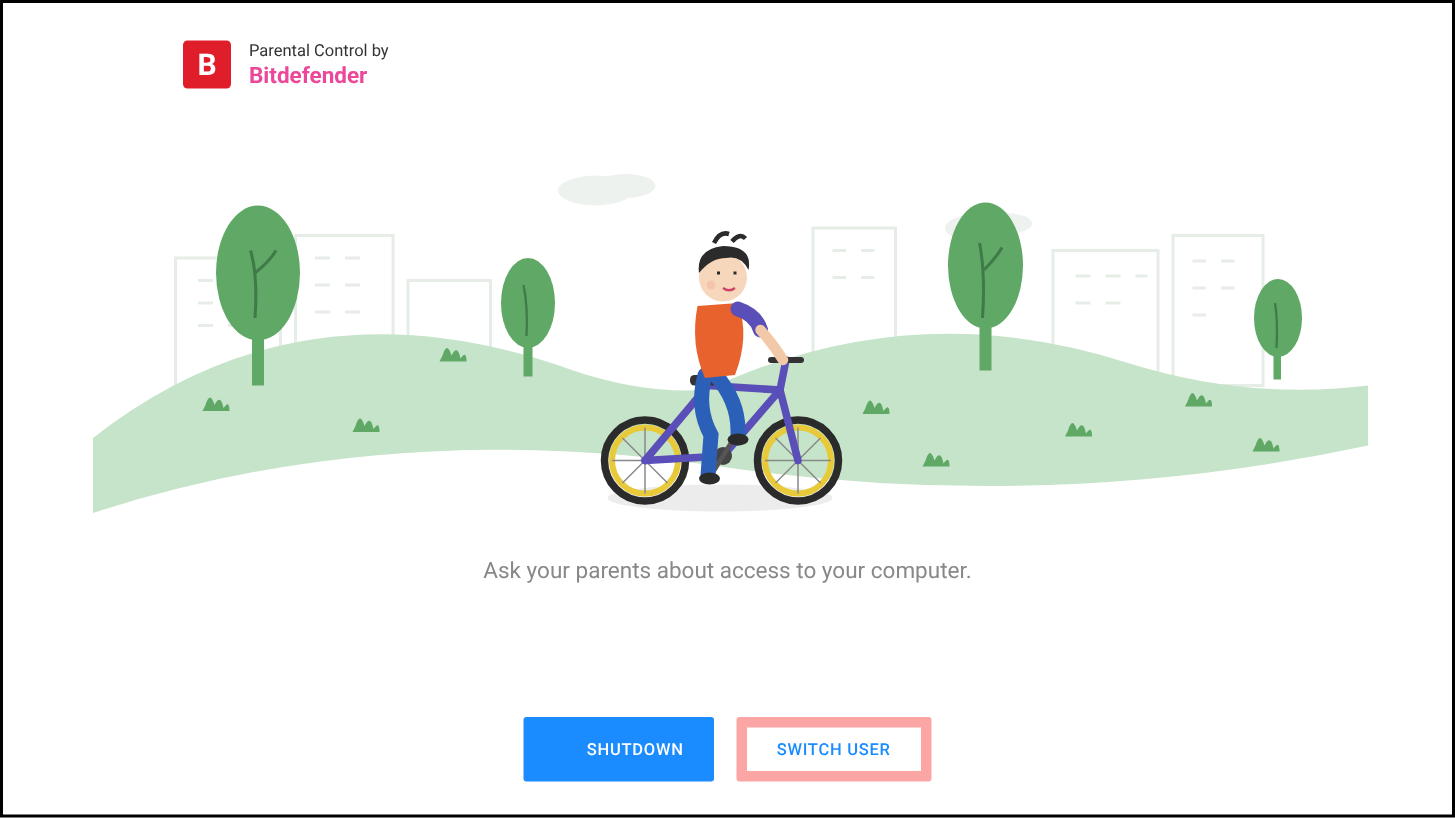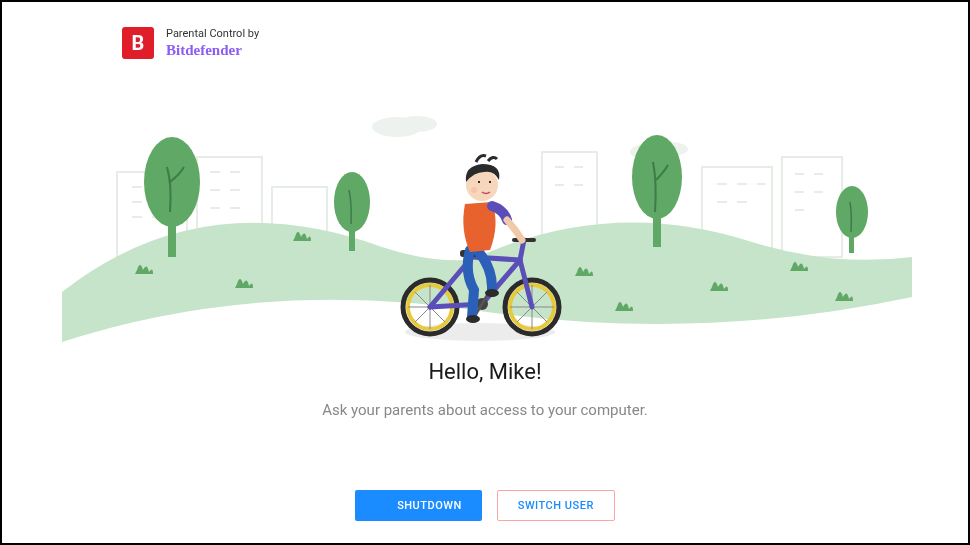--- a/index.html
+++ b/index.html
@@ -36,23 +36,22 @@
     }
     .header-text .small {
       font-size: 11px;
       color: #333;
       line-height: 1.2;
       text-align: right;
     }
     .header-text .brand {
       font-size: 15px;
       font-weight: bold;
-      color: #8b5cf6;
+      color: #ec4899;
       line-height: 1.2;
-      font-family: Liberation Serif, serif;
     }
     .illustration {
       position: absolute;
       top: 110px;
       left: 0;
       width: 100%;
       height: 230px;
     }
     .message-area {
       position: absolute;
@@ -99,21 +98,21 @@
     }
     .btn-primary {
       background: #1a8cff;
       color: #fff;
       border: none;
       padding-left: 42px;
     }
     .btn-secondary {
       background: #fff;
       color: #1a8cff;
-      border: 1px solid #fca5a5;
+      border: 7px solid #fca5a5;
     }
   </style>
 </head>
 <body>
 
 <div class="header">
   <div class="logo-box">B</div>
   <div class="header-text">
     <div class="small">Parental Control by</div>
     <div class="brand">Bitdefender</div>
@@ -259,20 +258,19 @@
 
       <line x1="476" y1="70" x2="478" y2="70" stroke="#2b2b2b" stroke-width="2"></line>
       <line x1="487" y1="70" x2="489" y2="70" stroke="#2b2b2b" stroke-width="2"></line>
       <path d="M 480 80 q 4 3 8 0" stroke="#c46" stroke-width="1.5" fill="none"></path>
       <circle cx="472" cy="78" r="3" fill="#f4b8a0" opacity="0.6"></circle>
     </g>
   </svg>
 </div>
 
 <div class="message-area">
-  <div class="greeting">Hello, Mike!</div>
   <div class="subtext">Ask your parents about access to your computer.</div>
 </div>
 
 <div class="buttons">
   <button class="btn btn-primary">SHUTDOWN</button>
   <button class="btn btn-secondary">SWITCH USER</button>
 </div>
 
 </body></html>

